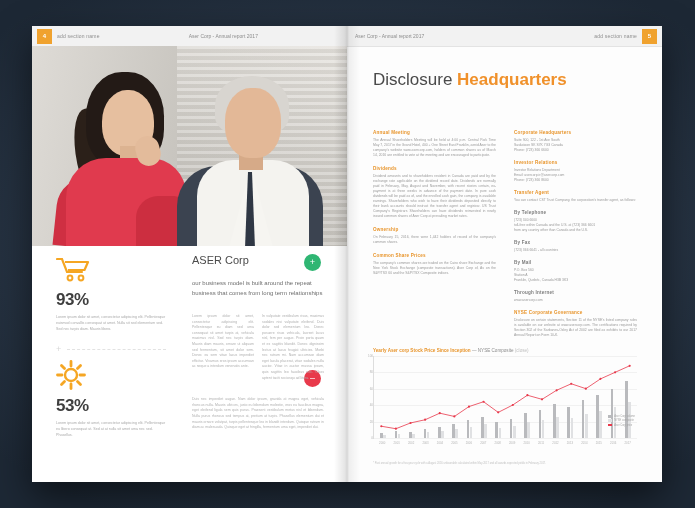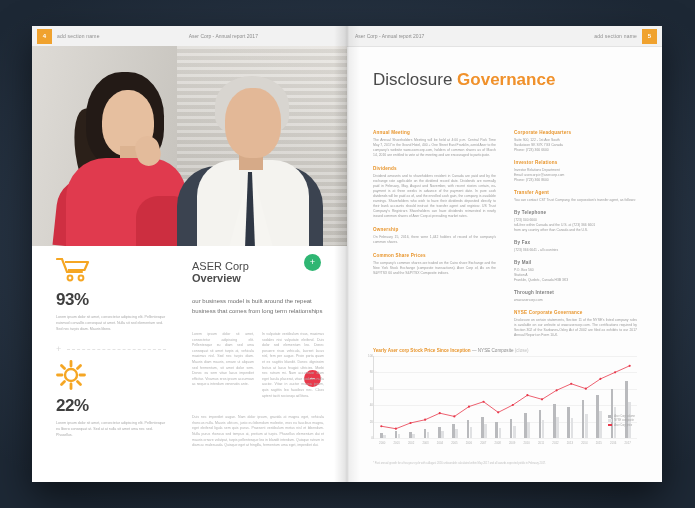--- a/index.html
+++ b/index.html
@@ -103,21 +103,21 @@
   .plus{font-size:9px;color:#d8d8d8;}
   .dashes{flex:1;border-top:1px dashed #e2e2e2;}
   .badge{
     position:absolute;width:17px;height:17px;border-radius:50%;
     display:flex;align-items:center;justify-content:center;color:#fff;font-size:9px;line-height:1;
   }
   .badge.green{background:#2fb673;right:26px;top:4px;}
   .badge.red{background:#e8394b;right:26px;top:120px;}
   .gear{position:relative;width:30px;height:30px;}
 
-  .lp-right{position:absolute;left:160px;top:10px;width:132px;}
+  .lp-right{position:absolute;left:160px;top:4px;width:132px;}
   .brand{font-size:11px;color:#4b4b4b;}
   .brand b{display:block;font-weight:bold;}
   .lead{font-size:6px;line-height:10px;color:#6f6f6f;margin-top:12px;}
   .cols{display:flex;gap:8px;margin-top:16px;}
   .col{font-size:3.5px;line-height:5.6px;color:#b0b0b0;flex:1;text-align:justify;}
 
   
   .rp-title{
     position:absolute;left:26px;top:44px;font-size:17px;color:#4a4a4a;
   }
@@ -215,31 +215,30 @@
                 <line x1="15" y1="24" x2="15" y2="28.5"></line>
               <line x1="1.5" y1="15" x2="6" y2="15"></line>
                 <line x1="24" y1="15" x2="28.5" y2="15"></line>
               <line x1="5.5" y1="5.5" x2="8.5" y2="8.5"></line>
                 <line x1="21.5" y1="21.5" x2="24.5" y2="24.5"></line>
               <line x1="24.5" y1="5.5" x2="21.5" y2="8.5"></line>
                 <line x1="8.5" y1="21.5" x2="5.5" y2="24.5"></line>
             </g>
           </svg>
         </div>
-        <div class="pct">22%</div>
+        <div class="pct">53%</div>
         <div class="lorem">Lorem ipsum dolor sit amet, consectetur adipiscing elit. Pellentesque eu libero consequat ut. Sed at at nulla sit amet urna nec sed. Phasellus.</div>
       </div>
 
       <div class="badge green">+</div>
       <div class="badge red">–</div>
 
       <div class="lp-right">
         <div class="brand">
           <span>ASER Corp</span>
-          <b>Overview</b>
         </div>
         <div class="lead">our business model is built around the repeat business that comes from long term relationships</div>
         <div class="cols">
           <div class="col">Lorem ipsum dolor sit amet, consectetur adipiscing elit. Pellentesque eu diam sed urna consequat sit amet turpis at, vehicula maximus nisl. Sed nec turpis diam. Mauris diam mauris, ornare ut aliquam sed fermentum, sit amet dolor sem. Donec eu sem vitae lacus imperdiet efficitur. Vivamus eros ipsum accumsan ac neque a interdum venenatis ante.</div>
           <div class="col">In vulputate vestibulum risus, maximus sodales nisi vulputate eleifend. Duis dolor sed elementum leo. Donec posuere risus vehicula, laoreet lacus nisl, fem per augue. Proin porta quam et ex sagittis blandit. Donec dignissim lectus at lacus feugiat ultricies. Morbi nec rutrum mi. Nam accumsan diam eget lacula placerat, vitae sodales nulla auctor. Vitae in auctor massa ipsum, quis sagittis leo faucibus nec. Class aptent taciti sociosqu ad litora.</div>
         </div>
         <div class="cols">
           <div class="col">Duis nec imperdiet augue. Nam dolor ipsum, gravida at magna eget, vehicula rhoncus nulla. Mauris ultrices, justo eu bibendum molestie, eros eu faucibus magna, eget eleifend ligula sem quis purus. Praesent vestibulum metus nisl et bibendum. Nulla purus rhoncus sed tempus at, pretium at turpis. Phasellus elementum dui et mauris ornare volutpat, turpis pellentesque leo in blandit interdum. Quisque rutrum in diam ac malesuada. Quisque eget at fringilla, fermentum urna eget, imperdiet dui.</div>
         </div>
       </div>
@@ -249,21 +248,21 @@
   <div class="page page-right">
 
     <div class="hdr hdr-right">
       <div class="mid" style="text-align:left;padding-left:8px">Aser Corp - Annual report 2017</div>
       <div class="sec">add section name</div>
       <div class="folio">5</div>
     </div>
 
     <div class="rp-title">
       <span>Disclosure</span>
-      <span class="hl">Governance</span>
+      <span class="hl">Headquarters</span>
     </div>
 
     <div class="rp-cols">
       <div class="rp-col">
         <div class="sec-h">Annual Meeting</div>
         <div class="sec-p">The Annual Shareholders Meeting will be held at 4:00 p.m. Central Park Time May 7, 2017 in the Grand Hotel, 400 + One Street East Franklin, aenid Aser to the company's website www.asercorp.com, holders of common shares as of March 14, 2016 are entitled to vote at the meeting and are encouraged to participate.</div>
         <div class="sec-h">Dividends</div>
         <div class="sec-p">Dividend amounts and to shareholders resident in Canada are paid and by the exchange rate applicable on the dividend record date. Dividends are normally paid in February, May, August and November, with recent stories certain, ex-payment is at three weeks in advance of the payment date. In pure cash dividends will be paid as of, and the enrolled cash gain, the company is available earnings. Shareholders who wish to have their dividends deposited directly to their bank accounts should instruct the transfer agent and registrar. US Trust Company's Registrars Shareholders can have dividends reinvested in newly issued common shares of Aser Corp at prevailing market rates.</div>
         <div class="sec-h">Ownership</div>
         <div class="sec-p">On February 15, 2016, there were 1,442 holders of record of the company's common shares.</div>

